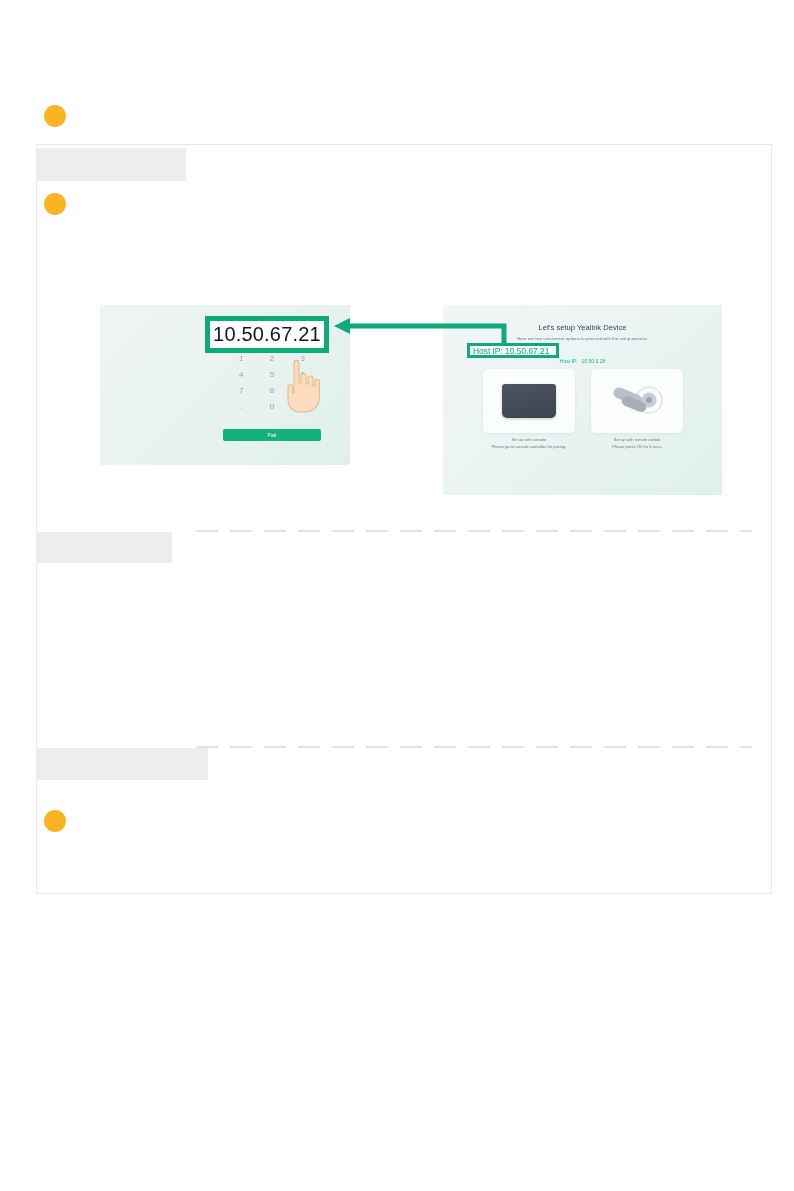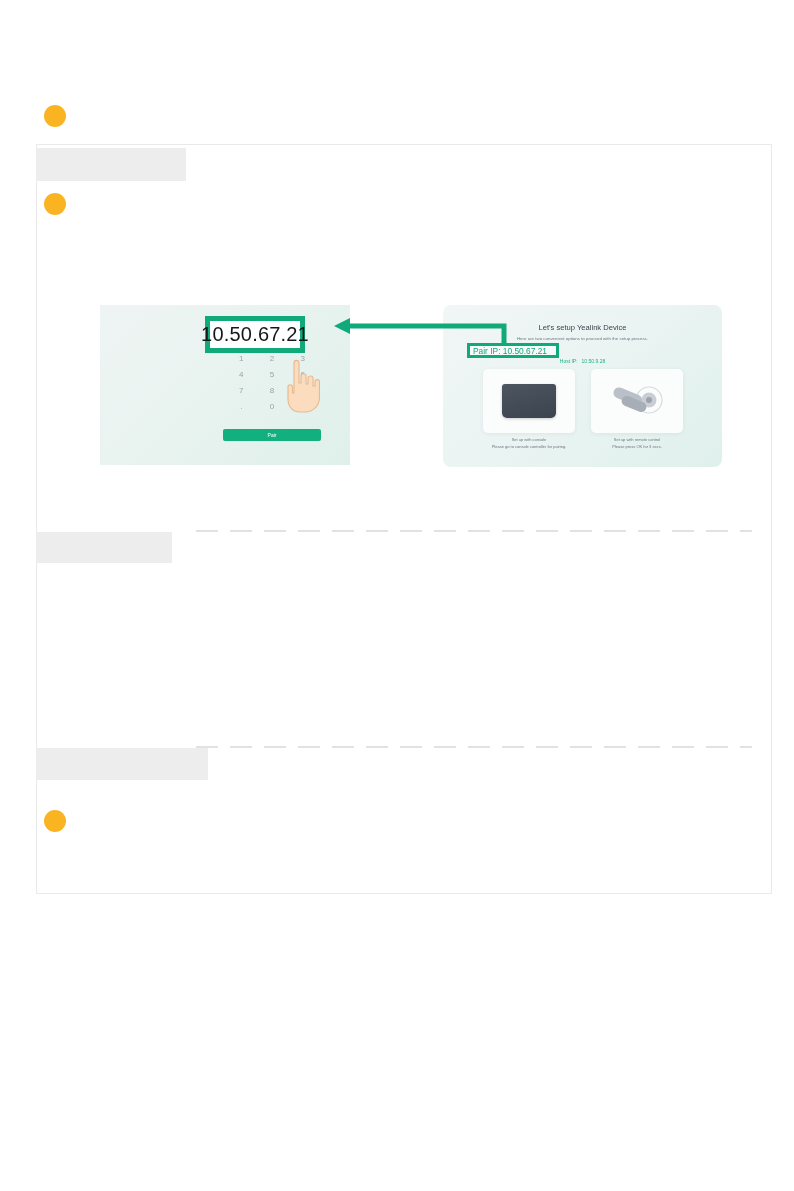--- a/index.html
+++ b/index.html
@@ -263,21 +263,21 @@
     width: 40px;
     height: 56px;
     pointer-events: none;
   }
 
   
   .ip-highlight {
     position: absolute;
     left: 205px;
     top: 316px;
-    width: 100px;
+    width: 124px;
     height: 37px;
     background: #ffffff;
     border: 5px solid #0FA97A;
     box-sizing: border-box;
     display: flex;
     align-items: center;
     justify-content: center;
     font-size: 20px;
     color: #15171a;
     letter-spacing: 0.2px;
@@ -291,24 +291,23 @@
     width: 180px;
     height: 40px;
   }
 
   
   .tv-panel {
     position: absolute;
     left: 343px;
     top: 0;
     width: 279px;
-    height: 162px;
+    height: 190px;
     background: linear-gradient(140deg, #f1f6f6 0%, #eaf4f2 50%, #dff0ec 100%);
     overflow: hidden;
-    border-radius: 8px;
   }
   .tv-title {
     position: absolute;
     left: 0; top: 18px;
     width: 100%;
     text-align: center;
     font-size: 7.6px;
     color: #3b4350;
   }
   .tv-sub {
@@ -464,13 +463,13 @@
   </div>
 </div>
 
 <div class="ip-highlight">10.50.67.21</div>
 
 <svg class="connector" viewBox="0 0 180 40">
   <path d="M176 26 L176 8 L22 8" fill="none" stroke="#0FA97A" stroke-width="5"></path>
   <path d="M22 0 L22 16 L6 8 Z" fill="#0FA97A"></path>
 </svg>
 
-<div class="tv-ip-highlight">Pair IP: 10.50.67.21</div>
+<div class="tv-ip-highlight">Host IP: 10.50.67.21</div>
 
 </body></html>

